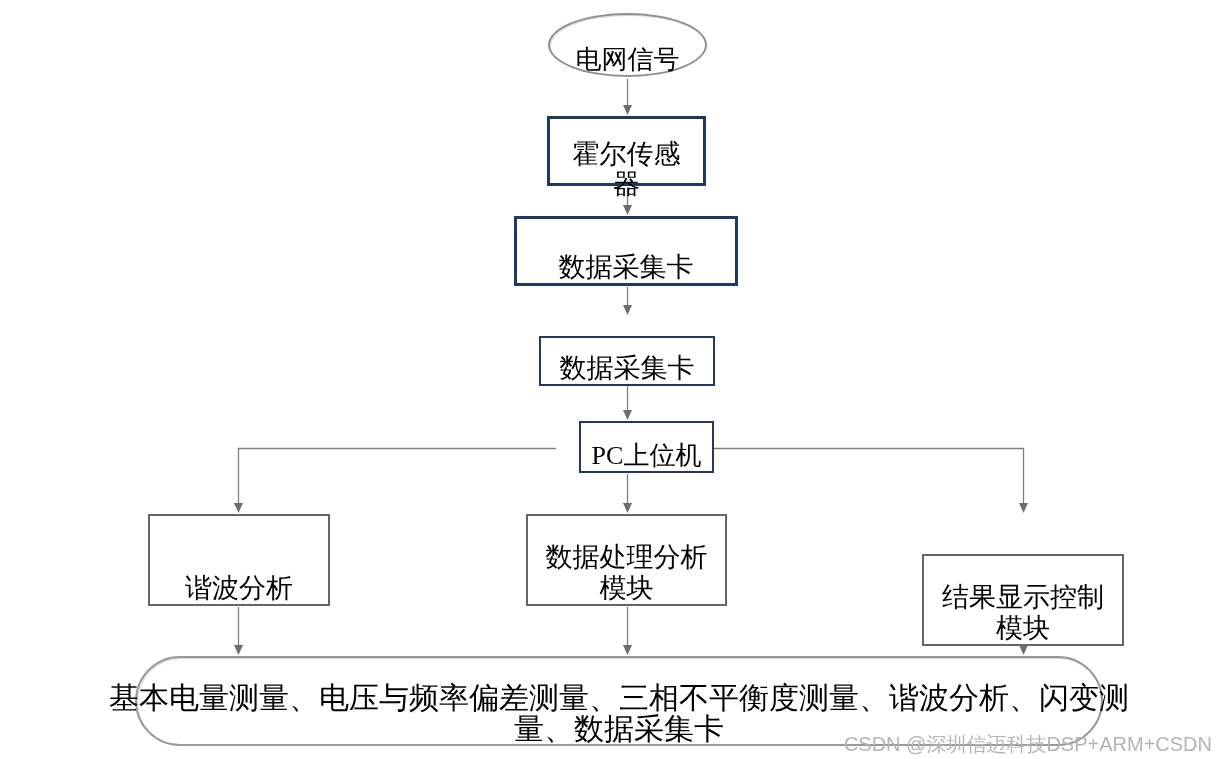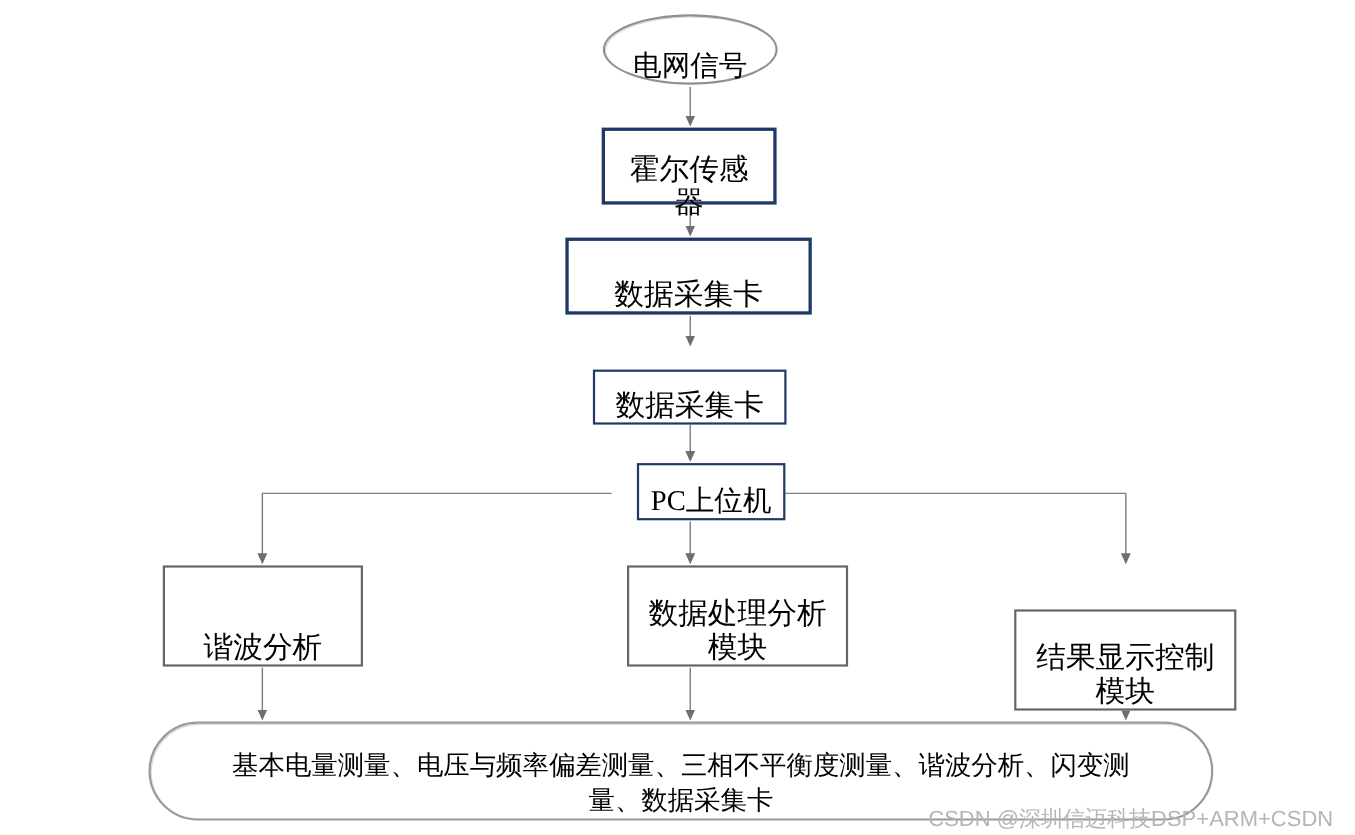--- a/index.html
+++ b/index.html
@@ -68,32 +68,31 @@
     font-size: 26px;
     margin-left: 23px;
   }
   .pos-storage {
     left: 148px; top: 514px; width: 182px; height: 92px;
     border: 2px solid var(--gray-border, #666666);
   }
   .pos-process {
     left: 526px; top: 514px; width: 201px; height: 92px;
     border: 2px solid var(--gray-border, #666666);
-    margin-left: 44px;
   }
   .pos-result {
     left: 922px; top: 514px; width: 202px; height: 92px;
     border: 2px solid var(--gray-border, #666666);
     margin-top: 40px;
   }
   .pos-stadium {
     left: 135px; top: 656px; width: 968px; height: 90px;
     border: 2px solid var(--stadium-border, #999999);
     border-radius: 46px;
-    font-size: 24px;
+    font-size: 30px;
     line-height: 31px;
     box-shadow: inset 1px 1px 0 #d9d9d9;
   }
 
   .watermark {
     position: absolute;
     right: 20px; top: 731px;
     font-family: "Liberation Sans", "DejaVu Sans", sans-serif;
     font-size: 20px;
     color: var(--watermark, #b5b5b5);

